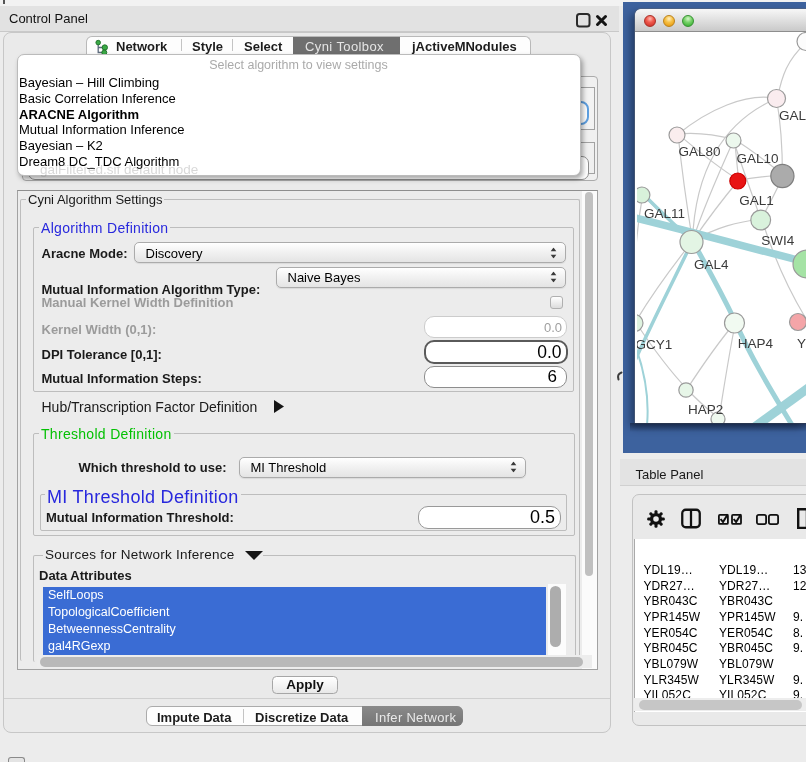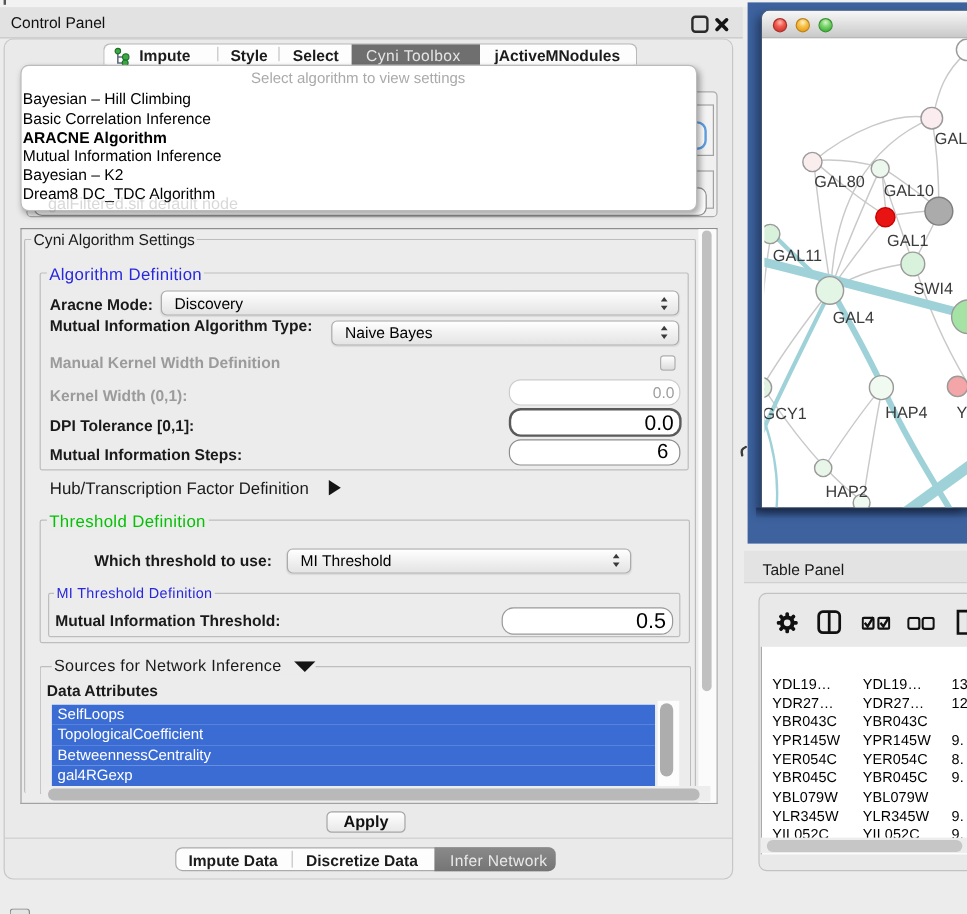--- a/index.html
+++ b/index.html
@@ -35,21 +35,21 @@
 <div class="abs" style="left:3px;top:32px;width:608px;height:701px;border:1.5px solid #c7c7c7;border-radius:8px;background:#eaeaea;"></div>
 
 <div class="abs" style="left:86px;top:36px;width:445px;height:17.5px;background:#fdfdfd;border:1px solid #b9b9b9;border-bottom:none;border-radius:6px 6px 0 0;"></div>
 <div class="abs" style="left:292.5px;top:36.5px;width:107px;height:17px;background:#6f6f6f;"></div>
 <svg class="abs" style="left:95px;top:38.5px;" width="15" height="16" viewBox="0 0 15 16">
   <path d="M3.2 5 L3.2 13.5 L7.5 13.5 M3.2 8.5 L8 8.5" stroke="#5d6b7d" stroke-width="1.3" fill="none"></path>
   <circle cx="3.2" cy="3.6" r="2.3" fill="#3aa945" stroke="#1d6e27" stroke-width="0.9"></circle>
   <circle cx="9.8" cy="8.5" r="2.7" fill="#3aa945" stroke="#1d6e27" stroke-width="0.9"></circle>
   <circle cx="9.3" cy="13.5" r="2.5" fill="#3aa945" stroke="#1d6e27" stroke-width="0.9"></circle>
 </svg>
-<div class="abs" style="left:116px;top:39px;font-size:13px;font-weight:600;color:#1c1c1c;">Impute</div>
+<div class="abs" style="left:116px;top:39px;font-size:13px;font-weight:600;color:#1c1c1c;">Network</div>
 <div class="abs" style="left:181px;top:39px;width:1px;height:12px;background:#c4c4c4;"></div>
 <div class="abs" style="left:192px;top:39px;font-size:13px;font-weight:600;color:#1c1c1c;">Style</div>
 <div class="abs" style="left:232px;top:39px;width:1px;height:12px;background:#c4c4c4;"></div>
 <div class="abs" style="left:244px;top:39px;font-size:13px;font-weight:600;color:#1c1c1c;">Select</div>
 <div class="abs" style="left:305px;top:39px;font-size:13px;font-weight:400;letter-spacing:0.4px;color:#e5e5e5;">Cyni Toolbox</div>
 <div class="abs" style="left:412px;top:39px;font-size:13px;font-weight:600;color:#1c1c1c;">jActiveMNodules</div>
 
 <div class="abs" style="left:22px;top:76px;width:575.5px;height:105px;background:#f0f0f0;border:1px solid #ababab;border-radius:4px;"></div>
 <div class="abs" style="left:30px;top:87px;width:564.5px;height:43px;background:#f3f3f3;border:1px solid #a2a2a2;"></div>
 <div class="abs" style="left:555px;top:101px;width:34px;height:23.5px;background:#fff;border:2.5px solid #5e9fe0;border-radius:8px;"></div>
@@ -69,21 +69,21 @@
 
 <div class="lbl abs" style="left:41.5px;top:245.5px;">Aracne Mode:</div>
 <div class="combo" style="left:133.5px;top:242px;width:432px;height:21px;">
   <span class="ct">Discovery</span>
   <svg class="arrows" viewBox="0 0 7 11">
       <path d="M3.5 0 L6.3 3.8 L0.7 3.8 Z" fill="#3a3a3a"></path>
       <path d="M3.5 11 L0.7 7.2 L6.3 7.2 Z" fill="#3a3a3a"></path>
     </svg>
 </div>
 
-<div class="lbl abs" style="left:41.5px;top:264px;">Mutual Information Algorithm Type:</div>
+<div class="lbl abs" style="left:41.5px;top:282px;">Mutual Information Algorithm Type:</div>
 <div class="combo" style="left:275.5px;top:266.5px;width:290px;height:21px;">
   <span class="ct">Naive Bayes</span>
   <svg class="arrows" viewBox="0 0 7 11">
       <path d="M3.5 0 L6.3 3.8 L0.7 3.8 Z" fill="#3a3a3a"></path>
       <path d="M3.5 11 L0.7 7.2 L6.3 7.2 Z" fill="#3a3a3a"></path>
     </svg>
 </div>
 
 <div class="lbl abs gray" style="left:41.5px;top:295px;">Manual Kernel Width Definition</div>
 <div class="abs" style="left:549.5px;top:296px;width:13px;height:13px;background:linear-gradient(#ffffff,#dcdcdc);border:1px solid #b0b0b0;border-radius:3px;"></div>
@@ -108,21 +108,21 @@
 <div class="lbl abs" style="left:78.5px;top:459.5px;">Which threshold to use:</div>
 <div class="combo" style="left:238.5px;top:457px;width:287.5px;height:20.5px;">
   <span class="ct">MI Threshold</span>
   <svg class="arrows" viewBox="0 0 7 11">
       <path d="M3.5 0 L6.3 3.8 L0.7 3.8 Z" fill="#3a3a3a"></path>
       <path d="M3.5 11 L0.7 7.2 L6.3 7.2 Z" fill="#3a3a3a"></path>
     </svg>
 </div>
 
 <div class="grp" style="left:40px;top:494px;width:527px;height:37px;"></div>
-<div class="grpt" style="left:45px;top:486.5px;color:#2828dd;font-size:12px;letter-spacing:0.3px;text-align:center;">MI Threshold Definition</div>
+<div class="grpt" style="left:45px;top:486.5px;color:#2828dd;font-size:18px;letter-spacing:0.3px;text-align:center;">MI Threshold Definition</div>
 
 <div class="lbl abs" style="left:46px;top:510px;">Mutual Information Threshold:</div>
 <div class="tf" style="left:418px;top:506px;width:143px;height:23px;border:1px solid #999;line-height:21px;font-size:18px;padding-right:5px;">0.5</div>
 
 <div class="grp" style="left:33px;top:555px;width:543px;height:107px;border-bottom:none;"></div>
 <div class="grpt" style="left:43px;top:547px;font-size:13.5px;color:#1a1a1a;padding-right:28px;letter-spacing:0.25px;">Sources for Network Inference</div>
 <svg class="abs" style="left:245px;top:550.5px;" width="18" height="9" viewBox="0 0 18 9">
     <path d="M0 0 L18 0 L9 9 Z" fill="#151515"></path>
   </svg>
 

